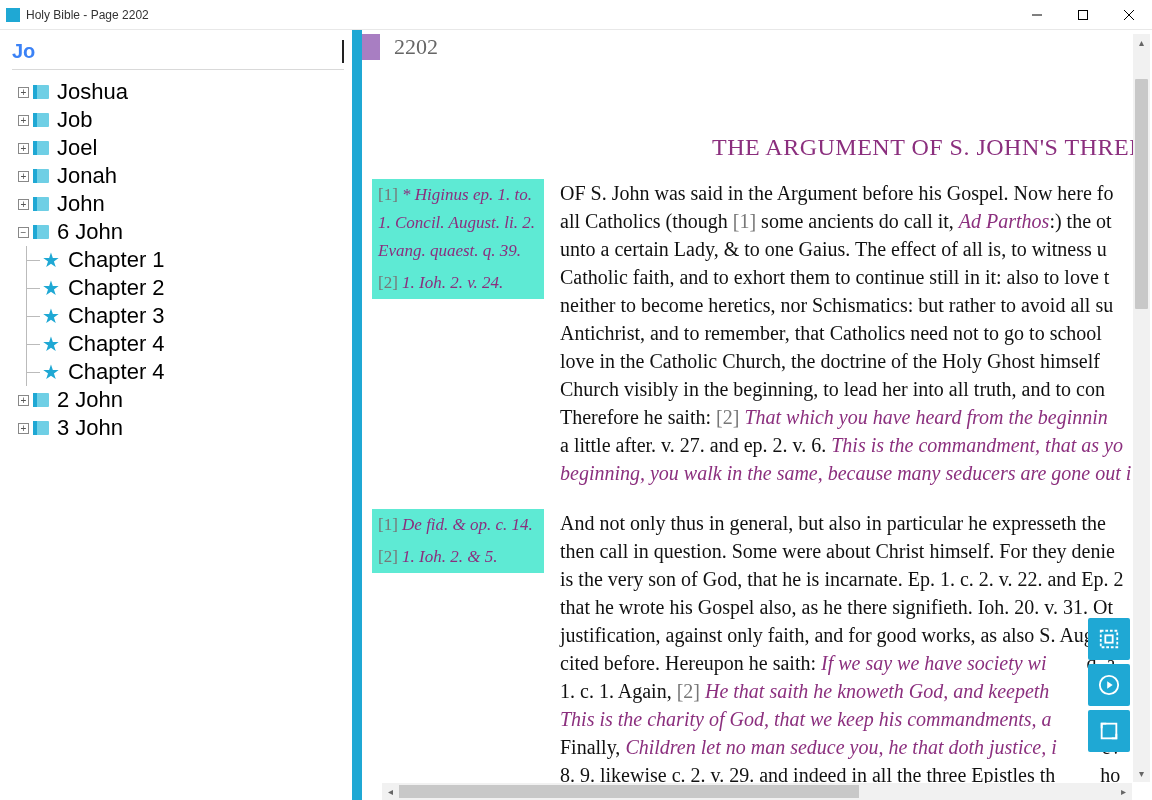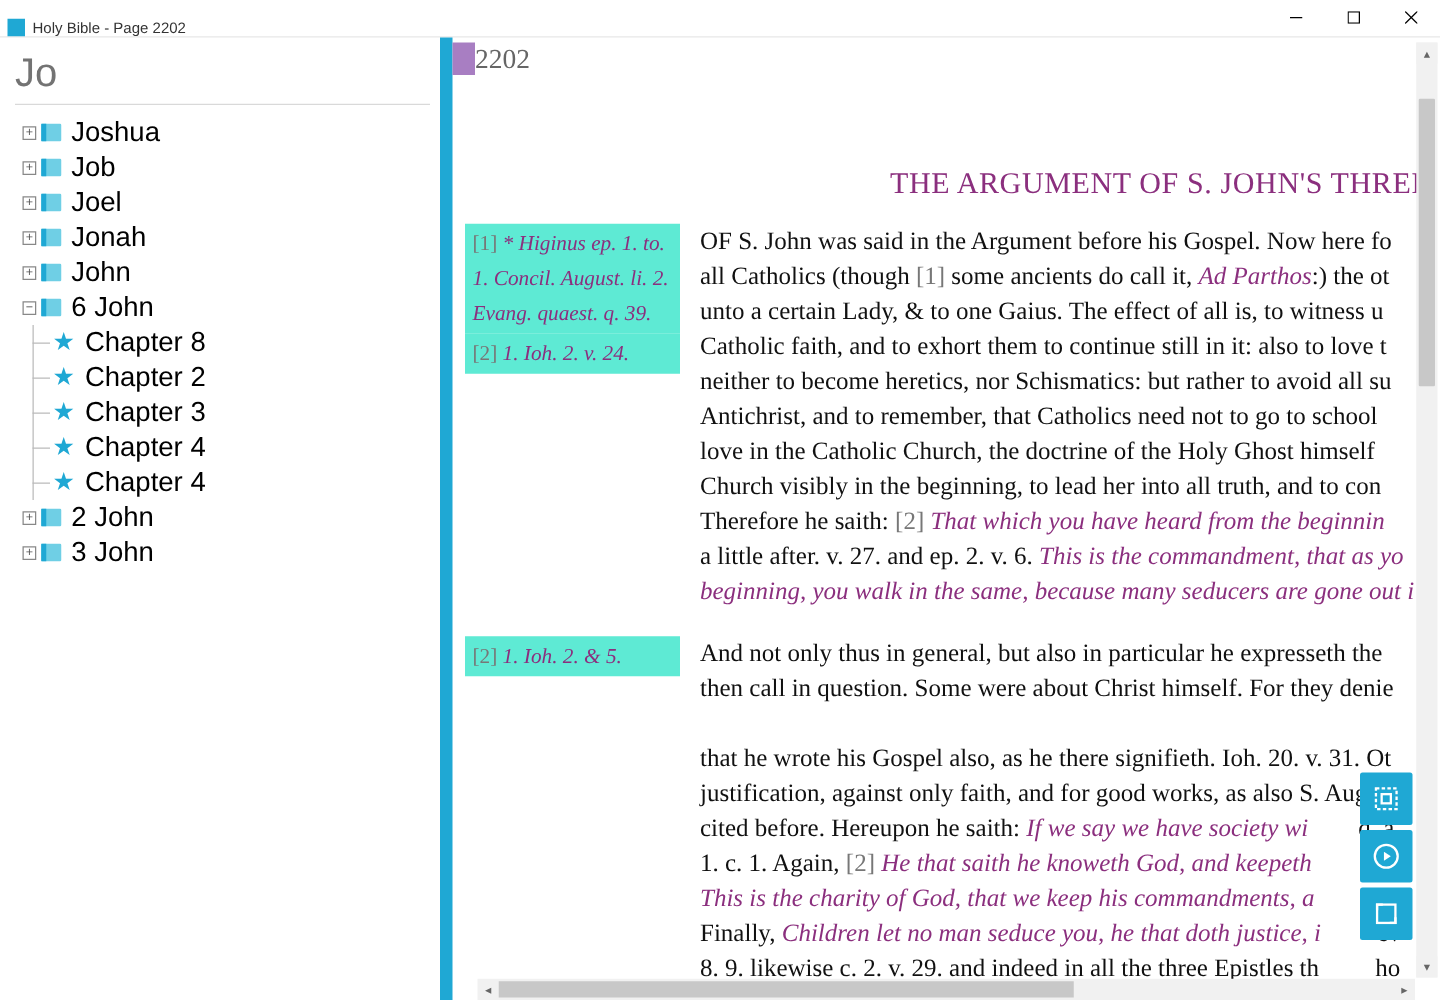--- a/index.html
+++ b/index.html
@@ -1,50 +1,50 @@
 <!DOCTYPE html>
 <html><head>
 <meta charset="utf-8">
 <style>
   * { box-sizing: border-box; margin: 0; padding: 0; }
   body { font-family: "Segoe UI", Arial, sans-serif; font-size: 14px; color: #000; background: #fff; width: 1152px; height: 800px; overflow: hidden; position: relative; }
 
   
-  .titlebar { height: 30px; display: flex; align-items: flex-end; padding: 0 0 0 6px; background: #fff; border-bottom: 1px solid #e8e8e8; }
+  .titlebar { height: 30px; display: flex; align-items: center; padding: 0 0 0 6px; background: #fff; border-bottom: 1px solid #e8e8e8; }
   .titlebar .app-icon { width: 14px; height: 14px; background: #1fa8d4; margin-right: 6px; }
   .titlebar .title { font-size: 12px; flex: 1; color: #333; }
   .titlebar .win-btn { width: 46px; height: 30px; display: flex; align-items: center; justify-content: center; font-size: 12px; }
   .titlebar .win-btn svg { width: 10px; height: 10px; }
 
   .main { display: flex; height: calc(800px - 30px); }
 
   
   .sidebar { width: 352px; padding: 10px 8px 8px 12px; overflow: hidden; }
   .search-row { display: flex; align-items: center; border-bottom: 1px solid #d9d9d9; padding-bottom: 6px; margin-bottom: 8px; }
-  .search-input { flex: 1; border: none; outline: none; font-size: 32px; font-weight: 400; color: #737373; border-right: 2px solid #222; padding-right: 2px; animation: none; font-family: Arial, sans-serif; }
+  .search-input { flex: 1; border: none; outline: none; font-size: 20px; font-weight: 700; color: #3b82f6; border-right: 2px solid #222; padding-right: 2px; animation: none; font-family: Arial, sans-serif; }
 
   .tree { font-size: 22px; line-height: 28px; }
   .tree-row { display: flex; align-items: center; height: 28px; white-space: nowrap; }
   .tree-row .indent { display:inline-block; }
   .box { width: 11px; height: 11px; border: 1px solid #888; font-size: 10px; line-height: 9px; text-align: center; margin-right: 4px; color:#555; user-select:none; }
   .book-icon { width: 16px; height: 14px; background: #6fcfe5; border-radius: 1px; margin-right: 8px; position: relative; }
   .book-icon::before { content:""; position:absolute; left:0; top:0; width:4px; height:14px; background:#1fa8d4; }
   .star-icon { color:#1fa8d4; font-size:20px; margin-right:8px; margin-left: 2px; }
   .conn { width: 28px; display:flex; justify-content:center; color:#bbb; font-size:12px; }
   .conn-line { width:1px; height:28px; background:#bbb; position:relative; }
   .conn-line::after { content:""; position:absolute; top:14px; left:0; width:14px; height:1px; background:#bbb; }
 
   
   .divider { width: 10px; background: #1fa8d4; }
 
   
   .content-wrap { flex:1; position:relative; display:flex; flex-direction:column; }
   .content-top { height: 34px; display:flex; align-items:center; }
   .page-chip { width: 18px; height: 26px; background: #a87ec2; margin-left: 0px; }
-  .page-num { font-size: 22px; color: #666; font-family: Georgia, serif; }
+  .page-num { font-size: 22px; color: #666; margin-left: 14px; font-family: Georgia, serif; }
 
   .content-body { flex:1; overflow:hidden; position:relative; padding: 70px 0 0 10px; font-family: Georgia, 'Times New Roman', serif; }
 
   .heading { color: #8b2f7e; font-size: 24px; text-align:left; margin-left: 340px; margin-bottom: 18px; letter-spacing: 0.5px; }
 
   .row { display:flex; margin-bottom: 8px; }
   .notes-col { width: 180px; min-width:180px; padding-right: 8px; font-size: 17px; line-height: 28px; }
   .note { background: #5eead4; color: #8b2f7e; padding: 2px 6px; margin-bottom: 0; font-style: italic; }
   .note .ref { color:#777; font-style: normal; }
   .body-col { flex:1; font-size: 20px; line-height: 28px; color:#111; padding-left: 8px; }
@@ -137,21 +137,21 @@
           <span class="indent" style="width:6px"></span>
           <span class="box">−</span>
           <span class="book-icon"></span>
           <span>6 John</span>
         </div>
       <div class="tree-row">
           <span class="conn">
             <span class="conn-line"></span>
           </span>
           <span class="star-icon">★</span>
-          <span>Chapter 8</span>
+          <span>Chapter 1</span>
         </div>
       <div class="tree-row">
           <span class="conn">
             <span class="conn-line"></span>
           </span>
           <span class="star-icon">★</span>
           <span>Chapter 2</span>
         </div>
       <div class="tree-row">
           <span class="conn">
@@ -218,26 +218,27 @@
 <span>Therefore he saith: </span><span class="ref">[2]</span> <span class="it">That which you have heard from the beginnin</span><br>
 <span>a little after. v. 27. and ep. 2. v. 6. </span><span class="it">This is the commandment, that as yo</span><br>
 <span class="it">beginning, you walk in the same, because many seducers are gone out i</span>
         </div>
       </div>
 
       <div class="gap"></div>
 
       <div class="row">
         <div class="notes-col">
+          <div class="note"><span class="ref">[1]</span> <span>De fid. &amp; op. c. 14.</span></div>
           <div class="note"><span class="ref">[2]</span> <span>1. Ioh. 2. &amp; 5.</span></div>
         </div>
         <div class="body-col">
 <span>And not only thus in general, but also in particular he expresseth the</span><br>
 <span>then call in question. Some were about Christ himself. For they denie</span><br>
-<br>
+<span>is the very son of God, that he is incarnate. Ep. 1. c. 2. v. 22. and Ep. 2</span><br>
 <span>that he wrote his Gospel also, as he there signifieth. Ioh. 20. v. 31. Ot</span><br>
 <span>justification, against only faith, and for good works, as also S. Aug. n</span><br>
 <span>cited before. Hereupon he saith: </span><span class="it">If we say we have society wi</span>&nbsp;&nbsp;&nbsp;&nbsp;&nbsp;&nbsp;&nbsp;&nbsp;<span>d, a</span><br>
 <span>1. c. 1. Again, </span><span class="ref">[2]</span> <span class="it">He that saith he knoweth God, and keepeth</span>&nbsp;&nbsp;&nbsp;&nbsp;&nbsp;&nbsp;&nbsp;&nbsp;<span>is c</span><br>
 <span class="it">This is the charity of God, that we keep his commandments, a</span>&nbsp;&nbsp;&nbsp;&nbsp;&nbsp;&nbsp;&nbsp;&nbsp;&nbsp;&nbsp;<span>co</span><br>
 <span>Finally, </span><span class="it">Children let no man seduce you, he that doth justice, i</span>&nbsp;&nbsp;&nbsp;&nbsp;&nbsp;&nbsp;&nbsp;&nbsp;&nbsp;<span>ev</span><br>
 <span>8. 9. likewise c. 2. v. 29. and indeed in all the three Epistles th</span>&nbsp;&nbsp;&nbsp;&nbsp;&nbsp;&nbsp;&nbsp;&nbsp;&nbsp;<span>ho</span><br>
 <span>works and keeping the commandments, against the heresy of only fa</span>
         </div>
       </div>

